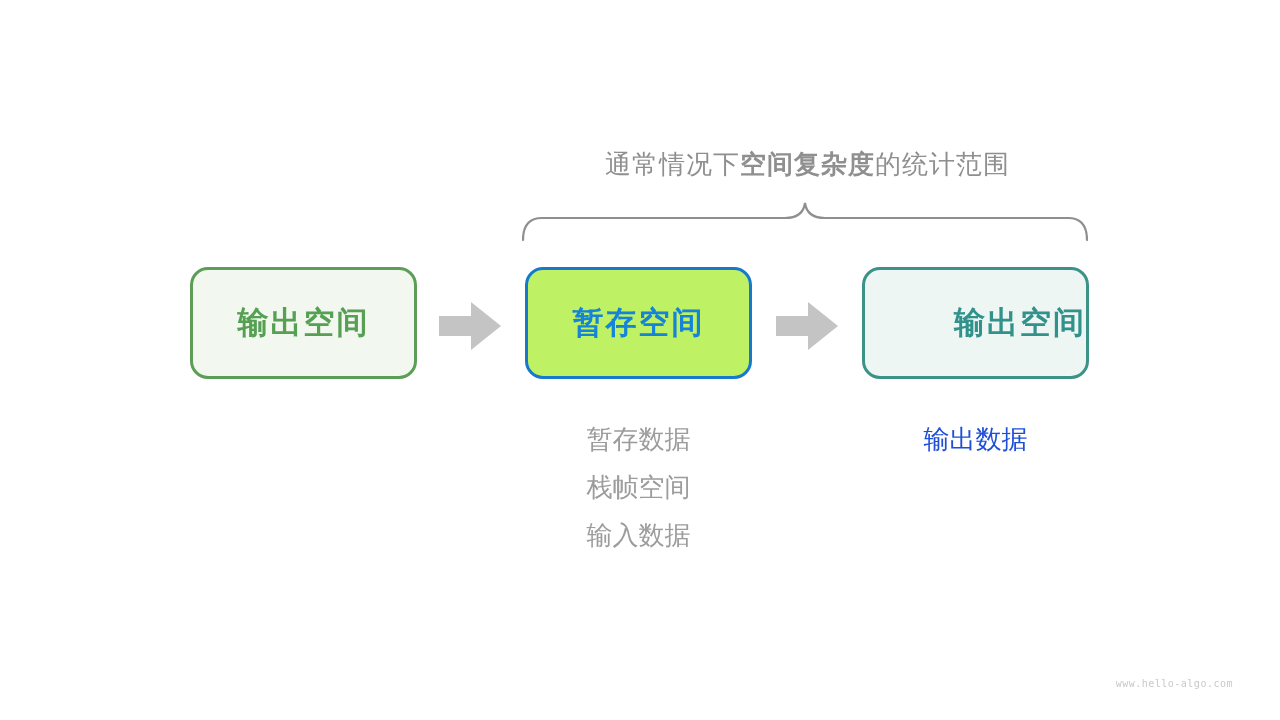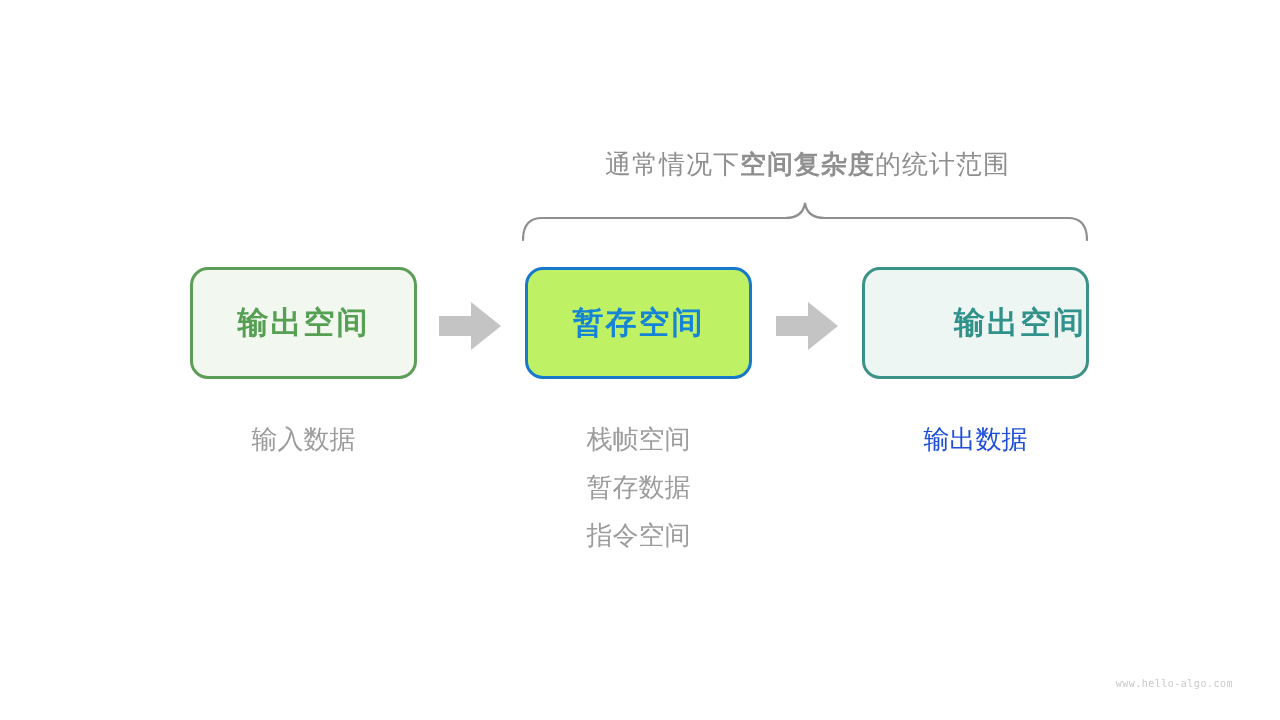--- a/index.html
+++ b/index.html
@@ -64,28 +64,25 @@
   </div>
 
   <svg class="arrow-svg arrow-2" width="62" height="48" viewBox="0 0 62 48">
     <polygon points="0,14 32,14 32,0 62,24 32,48 32,34 0,34" style="fill: rgb(196, 196, 196);"></polygon>
   </svg>
 
   <div class="box box-output" style="border-color: rgb(59, 146, 135); background-color: rgb(238, 246, 244); color: rgb(48, 146, 138); justify-content: flex-end;">
     <span>输出空间</span>
   </div>
 
-  <div class="note-col note-col-1" style="color: rgb(156, 156, 156);">
-    <div>输入数据</div>
-  </div>
 
   <div class="note-col note-col-2" style="color: rgb(156, 156, 156);">
+    <div>暂存数据</div>
     <div>栈帧空间</div>
-    <div>暂存数据</div>
-    <div>指令空间</div>
+    <div>输入数据</div>
   </div>
 
   <div class="note-col note-col-3" style="color: #1d4ed8;">
     <div>输出数据</div>
   </div>
 
   <div class="watermark" style="color: rgb(201, 201, 201);">www.hello-algo.com</div>
 
 </div>
 

